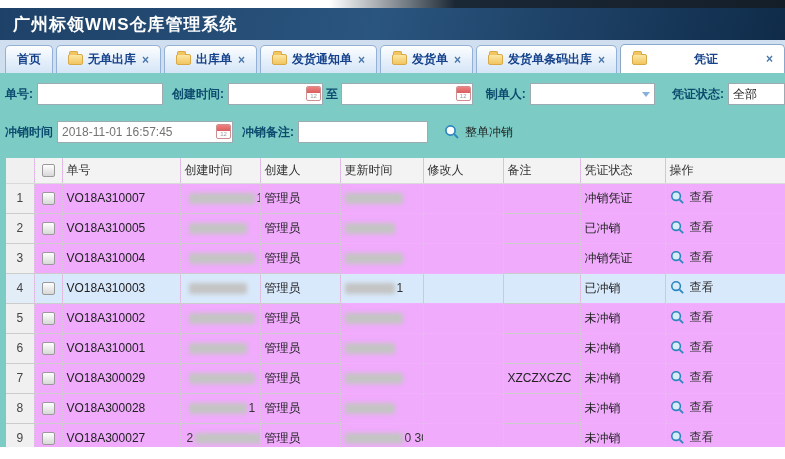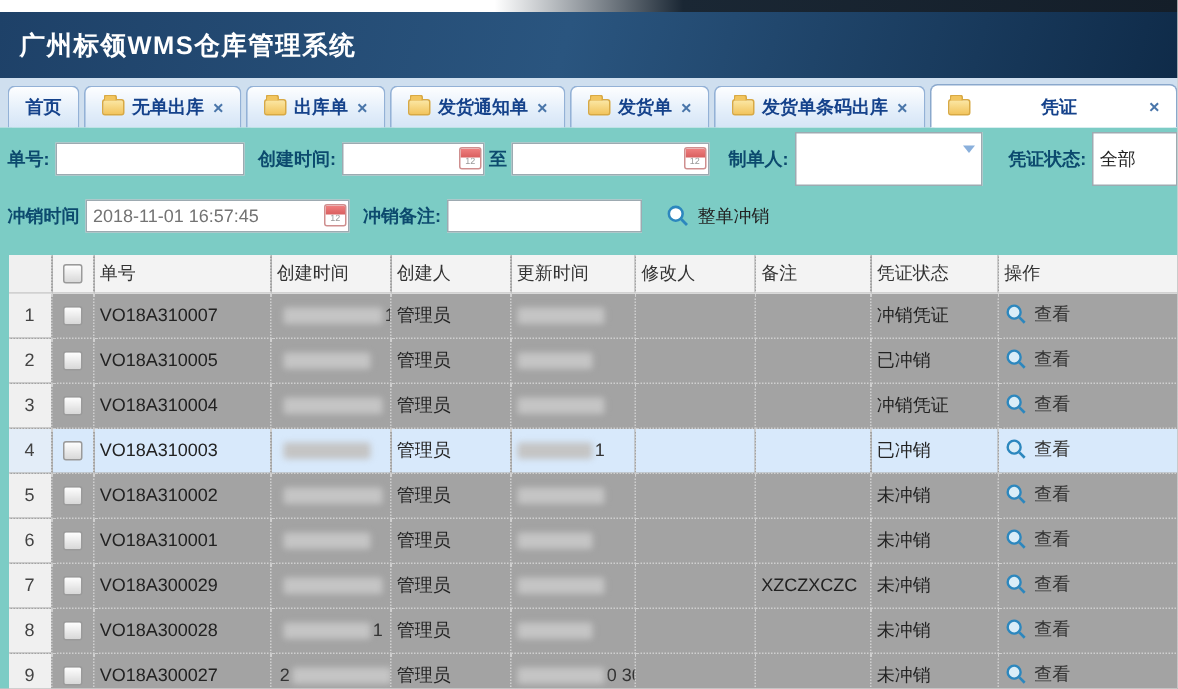--- a/index.html
+++ b/index.html
@@ -1,21 +1,21 @@
 <!DOCTYPE html>
 <html><head>
 <meta charset="utf-8">
 <style>
   * { box-sizing: border-box; margin: 0; padding: 0; }
   html,body { width: 785px; height: 459px; overflow: hidden; }
   body { font-family: "Liberation Sans", "DejaVu Sans", sans-serif; font-size: 12px; color:#222; background:#fff; }
 
   
   .top-strip { height: 8px; background: linear-gradient(90deg,#ffffff 0%,#ffffff 42%,#1a2734 58%,#141e29 100%); }
-  .title-bar { height: 44px; background: linear-gradient(105deg,#1e4168 0%,#2a557f 48%,#0f2b49 100%); display:flex; align-items:center; }
+  .title-bar { height: 32px; background: linear-gradient(105deg,#1e4168 0%,#2a557f 48%,#0f2b49 100%); display:flex; align-items:center; }
   .title-bar h1 { color:#fff; font-size:17px; font-weight:bold; padding-left:13px; letter-spacing:1px; }
 
   
   .tab-bar { height: 33px; background:#cfdfef; display:flex; align-items:flex-end; padding:0 0 0 5px; }
   .tab { height:28px; display:flex; align-items:center; padding:0 11px; margin-right:3px;
          border:1px solid #93b1d6; border-bottom:none; border-radius:5px 5px 0 0;
          background:linear-gradient(#fdfeff, #e3eefa 60%, #d5e5f6); cursor:pointer; white-space:nowrap;margin-top:24px; }
   .tab.active { background:#fff; height:29px; border-color:#8aa8cc;gap:42px; }
   .tab .tab-label { color:#15428b; font-weight:bold; font-size:12px; }
   .tab .folder-ico { width:15px; height:11px; background:linear-gradient(#fbe6a3,#f2c55e); border:1px solid #d8a944; border-radius:2px; margin-right:5px; position:relative; }
@@ -26,27 +26,27 @@
   .filter-panel { height:85px; background:#7cccc5; padding:7px 0 0 5px; }
   .f-row { display:flex; align-items:center; height:28px; white-space:nowrap; }
   .f-row.second { margin-top:10px; }
   .f-label { font-weight:bold; color:#0c4a6e; margin-right:4px; }
   .tbx { height:22px; border:1px solid #9daab1; background:#fff; font-family:inherit; font-size:12px; padding:0 4px; color:#737373; outline:none; }
   .date-wrap { position:relative; display:inline-block; }
   .date-wrap .tbx { padding-right:20px; width:100%; }
   .cal-ico { position:absolute; right:2px; top:3px; width:15px; height:15px; border:1px solid #cf8f8f; border-radius:2px; background:#fff; overflow:hidden; cursor:pointer; }
   .cal-ico::before { content:""; display:block; height:6px; background:linear-gradient(#f08080,#d95f5f); }
   .cal-ico::after { content:"12"; display:block; font-size:6px; color:#999; text-align:center; line-height:7px; }
-  .sel { position:relative; height:36px; background:#fff; border:1px solid #9daab1; display:inline-flex; align-items:center; padding:0 18px 0 4px; }
+  .sel { position:relative; height:22px; background:#fff; border:1px solid #9daab1; display:inline-flex; align-items:center; padding:0 18px 0 4px; }
   .sel .chev { position:absolute; right:4px; top:8px; width:0; height:0; border-left:4px solid transparent; border-right:4px solid transparent; border-top:5px solid #8ab0dc; }
   .mag-btn { display:inline-flex; align-items:center; margin-left:16px; cursor:pointer; color:#222; }
   .mag-btn svg { margin-right:5px; }
 
   
-  .table-area { border-left:6px solid #7cccc5; height:289px; overflow:hidden; background:#a3a3a3; }
+  .table-area { border-left:6px solid #7cccc5; height:289px; overflow:hidden; background:#f0abfc; }
   table { border-collapse:collapse; table-layout:fixed; width:779px; }
   th, td { border-right:1px dotted #cfcfcf; border-bottom:1px dotted #cfcfcf; padding:0 4px; overflow:hidden; white-space:nowrap; text-align:left; font-weight:normal; }
   thead th { height:25px; background:#f3f3f3; color:#333; border-bottom:1px solid #d9d9d9; }
   tbody td { height:30px; }
   td.num, th.num { background:#f0f0f0; text-align:center; color:#444; }
   tr.selected td { background:#d8e9fb; }
   tr.selected td.num { background:#e3edf8; }
   .cb { display:inline-block; width:13px; height:13px; border:1px solid #9a9a9a; border-radius:2px; background:linear-gradient(#fefefe,#d8d8d8); vertical-align:middle; cursor:pointer; }
   .blur-bar { display:inline-block; height:11px; background:#c4c4c4; border-radius:2px; filter:blur(2px); vertical-align:middle; width:58px; }
   tbody tr:nth-child(odd) .c-created .blur-bar { width:66px; }

